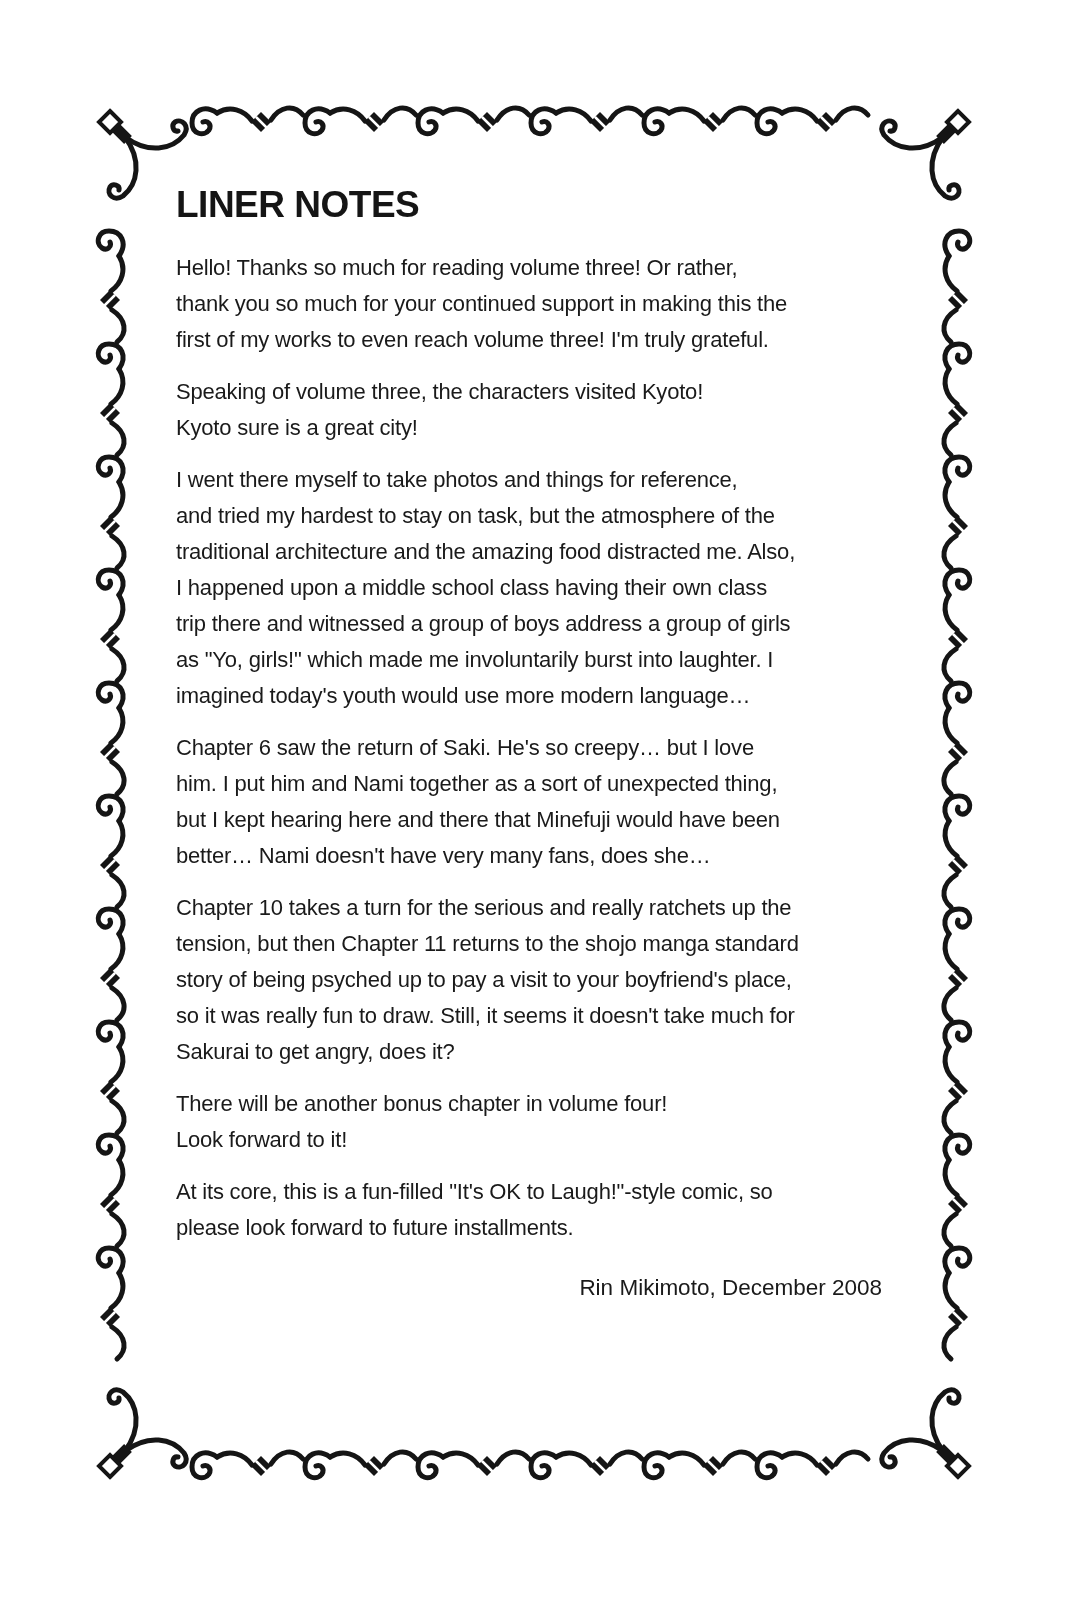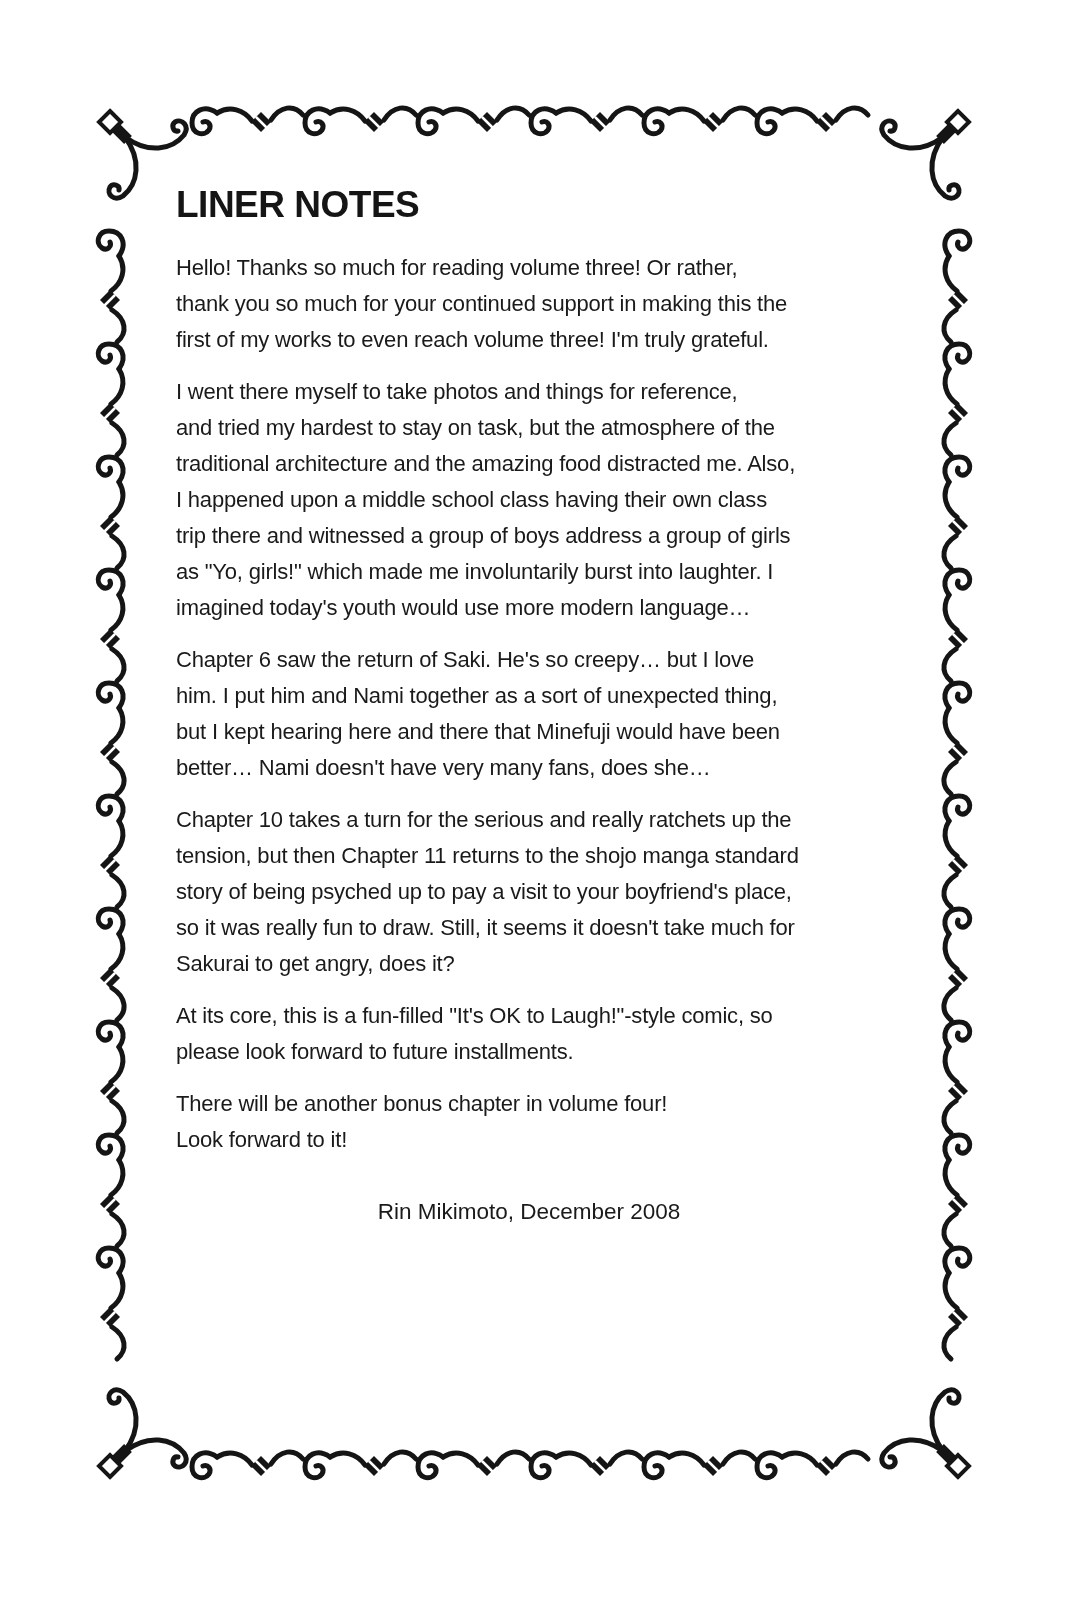--- a/index.html
+++ b/index.html
@@ -37,25 +37,25 @@
   }
   p.body-par{
     margin:16px 0 11px 0;
     font-size:22px;
     line-height:36px;
     letter-spacing:-0.2px;
     white-space:pre;
     color:#1a1a1a;
   }
   .signature{
-    margin-top:36px;
+    margin-top:24px;
     padding-right:18px;
     font-size:22.5px;
     line-height:36px;
-    text-align:center;
+    text-align:right;
     color:#1a1a1a;
   }
 </style>
 </head>
 <body>
 
 <div class="page">
 
   <svg class="border" viewBox="0 0 898 1398" aria-hidden="true">
     <defs>
@@ -116,36 +116,38 @@
     <use href="#hm" transform="translate(873,925) rotate(90) scale(1,-1)"></use>
     <use href="#hm" transform="translate(873,1038) rotate(90) scale(1,-1)"></use>
     <use href="#hm" transform="translate(873,1151) rotate(90) scale(1,-1)"></use>
   </svg>
 
   <div class="content">
     <h1 class="title">LINER NOTES</h1>
     <p class="body-par">Hello! Thanks so much for reading volume three! Or rather,
 thank you so much for your continued support in making this the
 first of my works to even reach volume three! I'm truly grateful.</p>
+    <p class="body-par">Speaking of volume three, the characters visited Kyoto!
+Kyoto sure is a great city!</p>
     <p class="body-par">I went there myself to take photos and things for reference,
 and tried my hardest to stay on task, but the atmosphere of the
 traditional architecture and the amazing food distracted me. Also,
 I happened upon a middle school class having their own class
 trip there and witnessed a group of boys address a group of girls
 as "Yo, girls!" which made me involuntarily burst into laughter. I
 imagined today's youth would use more modern language…</p>
     <p class="body-par">Chapter 6 saw the return of Saki. He's so creepy… but I love
 him. I put him and Nami together as a sort of unexpected thing,
 but I kept hearing here and there that Minefuji would have been
 better… Nami doesn't have very many fans, does she…</p>
     <p class="body-par">Chapter 10 takes a turn for the serious and really ratchets up the
 tension, but then Chapter 11 returns to the shojo manga standard
 story of being psyched up to pay a visit to your boyfriend's place,
 so it was really fun to draw. Still, it seems it doesn't take much for
 Sakurai to get angry, does it?</p>
+    <p class="body-par">There will be another bonus chapter in volume four!
+Look forward to it!</p>
     <p class="body-par">At its core, this is a fun-filled "It's OK to Laugh!"-style comic, so
 please look forward to future installments.</p>
-    <p class="body-par">There will be another bonus chapter in volume four!
-Look forward to it!</p>
     <div class="signature">Rin Mikimoto, December 2008</div>
   </div>
 
 </div>
 
 </body></html>

